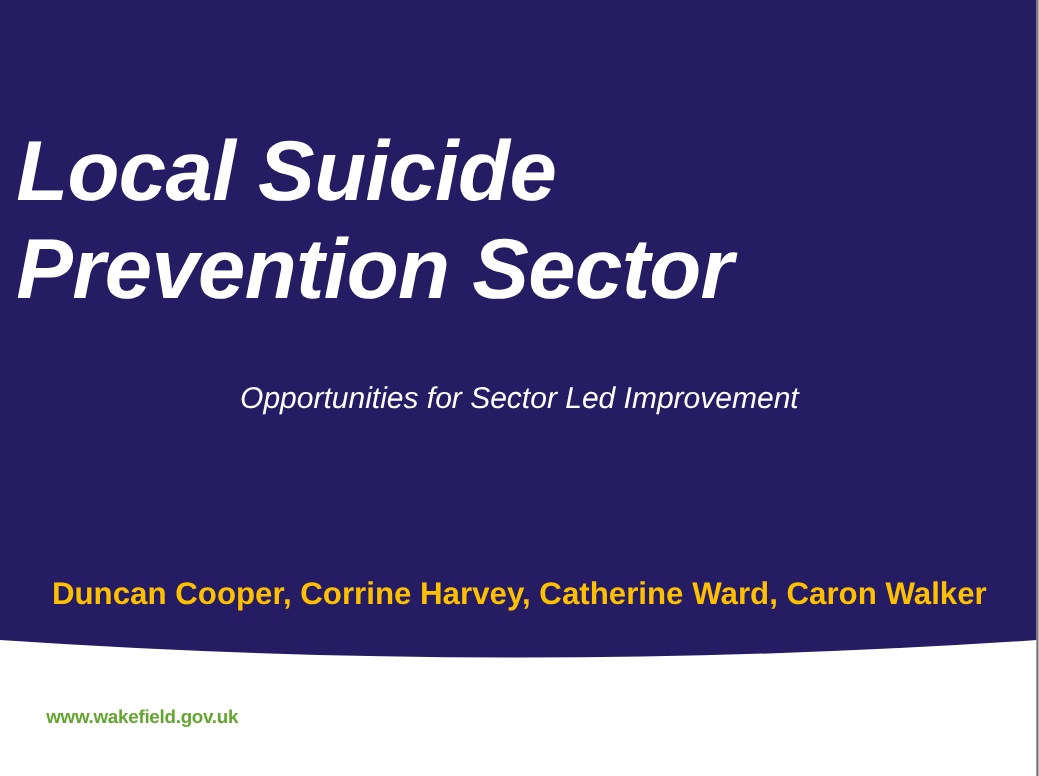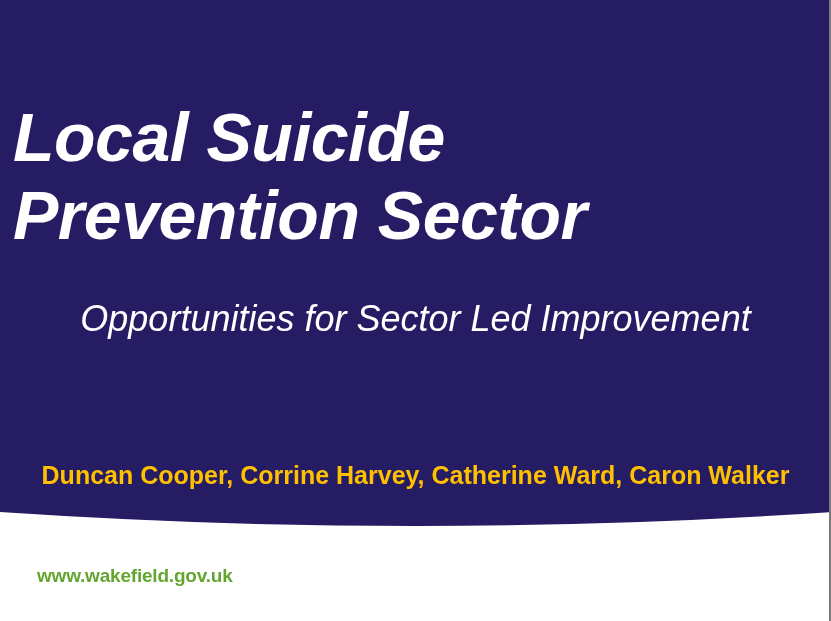--- a/index.html
+++ b/index.html
@@ -55,21 +55,21 @@
   .subtitle {
     position: absolute;
     left: 0;
     top: 297px;
     width: 831px;
     z-index: 3;
     text-align: center;
     color: #ffffff;
     font-style: italic;
     font-weight: normal;
-    font-size: 36px;
+    font-size: 24px;
     line-height: 44px;
     white-space: nowrap;
   }
 
   .authors {
     position: absolute;
     left: 0;
     top: 463px;
     width: 831px;
     z-index: 3;
@@ -82,21 +82,21 @@
   }
 
   
   .footer-url {
     position: absolute;
     left: 37px;
     top: 565px;
     z-index: 4;
     color: #63a62f;
     font-weight: bold;
-    font-size: 19px;
+    font-size: 15px;
     letter-spacing: -0.2px;
     white-space: nowrap;
   }
 
   .logo {
     position: absolute;
     left: 536px;
     top: 541px;
     width: 268px;
     height: 62px;

